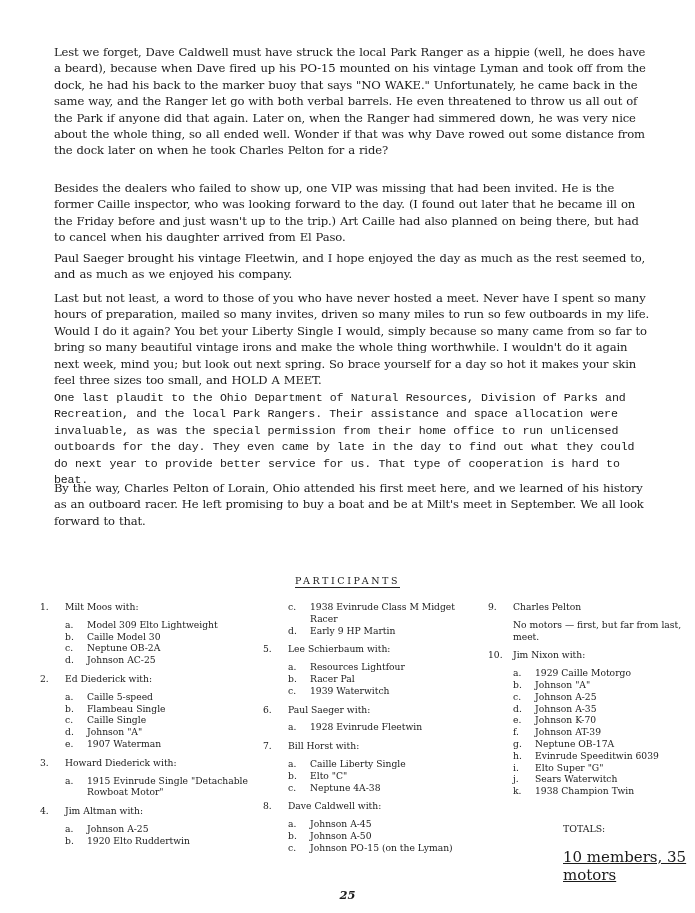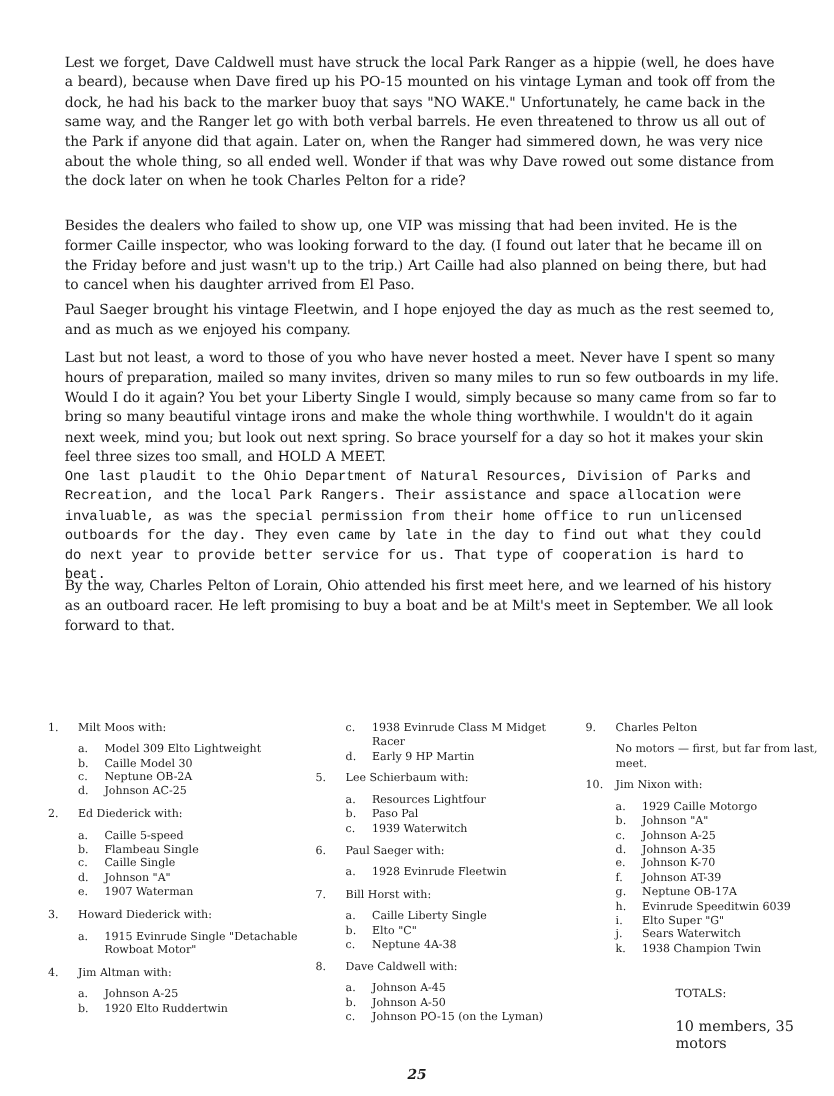--- a/index.html
+++ b/index.html
@@ -22,34 +22,35 @@
   .col2 { left: 263px; top: 601px; width: 200px; }
   .col3 { left: 488px; top: 601px; width: 200px; }
   .member { display: flex; margin-bottom: 6px; }
   .num { width: 25px; flex: none; }
   .name { flex: 1; }
   .items { margin: 0 0 7px 25px; }
   .item { display: flex; }
   .letter { width: 22px; flex: none; }
   .note { margin: 0 0 7px 25px; }
   .totals-label { position: absolute; left: 563px; top: 823px; font-size: 9.4px; }
-  .totals-value { position: absolute; left: 563px; top: 848px; font-size: 12px; }
+  .totals-value { position: absolute; left: 563px; top: 848px; font-size: 15px; text-decoration: underline; }
   .pagenum { position: absolute; left: 0; width: 695px; text-align: center; top: 888px; font-size: 11.5px; font-weight: bold; font-style: italic; }
 </style>
 </head>
 <body>
 
 <div class="page">
   <p class="para p1">Lest we forget, Dave Caldwell must have struck the local Park Ranger as a hippie (well, he does have a beard), because when Dave fired up his PO-15 mounted on his vintage Lyman and took off from the dock, he had his back to the marker buoy that says "NO WAKE." Unfortunately, he came back in the same way, and the Ranger let go with both verbal barrels. He even threatened to throw us all out of the Park if anyone did that again. Later on, when the Ranger had simmered down, he was very nice about the whole thing, so all ended well. Wonder if that was why Dave rowed out some distance from the dock later on when he took Charles Pelton for a ride?</p>
   <p class="para p3">Paul Saeger brought his vintage Fleetwin, and I hope enjoyed the day as much as the rest seemed to, and as much as we enjoyed his company.</p>
   <p class="para p2">Besides the dealers who failed to show up, one VIP was missing that had been invited. He is the former Caille inspector, who was looking forward to the day. (I found out later that he became ill on the Friday before and just wasn't up to the trip.) Art Caille had also planned on being there, but had to cancel when his daughter arrived from El Paso.</p>
   <p class="para p4">Last but not least, a word to those of you who have never hosted a meet. Never have I spent so many hours of preparation, mailed so many invites, driven so many miles to run so few outboards in my life. Would I do it again? You bet your Liberty Single I would, simply because so many came from so far to bring so many beautiful vintage irons and make the whole thing worthwhile. I wouldn't do it again next week, mind you; but look out next spring. So brace yourself for a day so hot it makes your skin feel three sizes too small, and HOLD A MEET.</p>
   <p class="para p5">One last plaudit to the Ohio Department of Natural Resources, Division of Parks and Recreation, and the local Park Rangers. Their assistance and space allocation were invaluable, as was the special permission from their home office to run unlicensed outboards for the day. They even came by late in the day to find out what they could do next year to provide better service for us. That type of cooperation is hard to beat.</p>
   <p class="para p6">By the way, Charles Pelton of Lorain, Ohio attended his first meet here, and we learned of his history as an outboard racer. He left promising to buy a boat and be at Milt's meet in September. We all look forward to that.</p>
 
+  <div class="heading"><span>PARTICIPANTS</span></div>
 
   <div class="col col1">
       <div class="member">
         <span class="num">1.</span>
         <span class="name">Milt Moos with:</span>
       </div>
       <div class="items">
         <div class="item">
           <span class="letter">a.</span>
           <span>Model 309 Elto Lightweight</span>
@@ -133,21 +134,21 @@
         <span class="num">5.</span>
         <span class="name">Lee Schierbaum with:</span>
       </div>
       <div class="items">
         <div class="item">
           <span class="letter">a.</span>
           <span>Resources Lightfour</span>
         </div>
         <div class="item">
           <span class="letter">b.</span>
-          <span>Paso Pal</span>
+          <span>Racer Pal</span>
         </div>
         <div class="item">
           <span class="letter">c.</span>
           <span>1939 Waterwitch</span>
         </div>
       </div>
       <div class="member">
         <span class="num">6.</span>
         <span class="name">Paul Saeger with:</span>
       </div>

